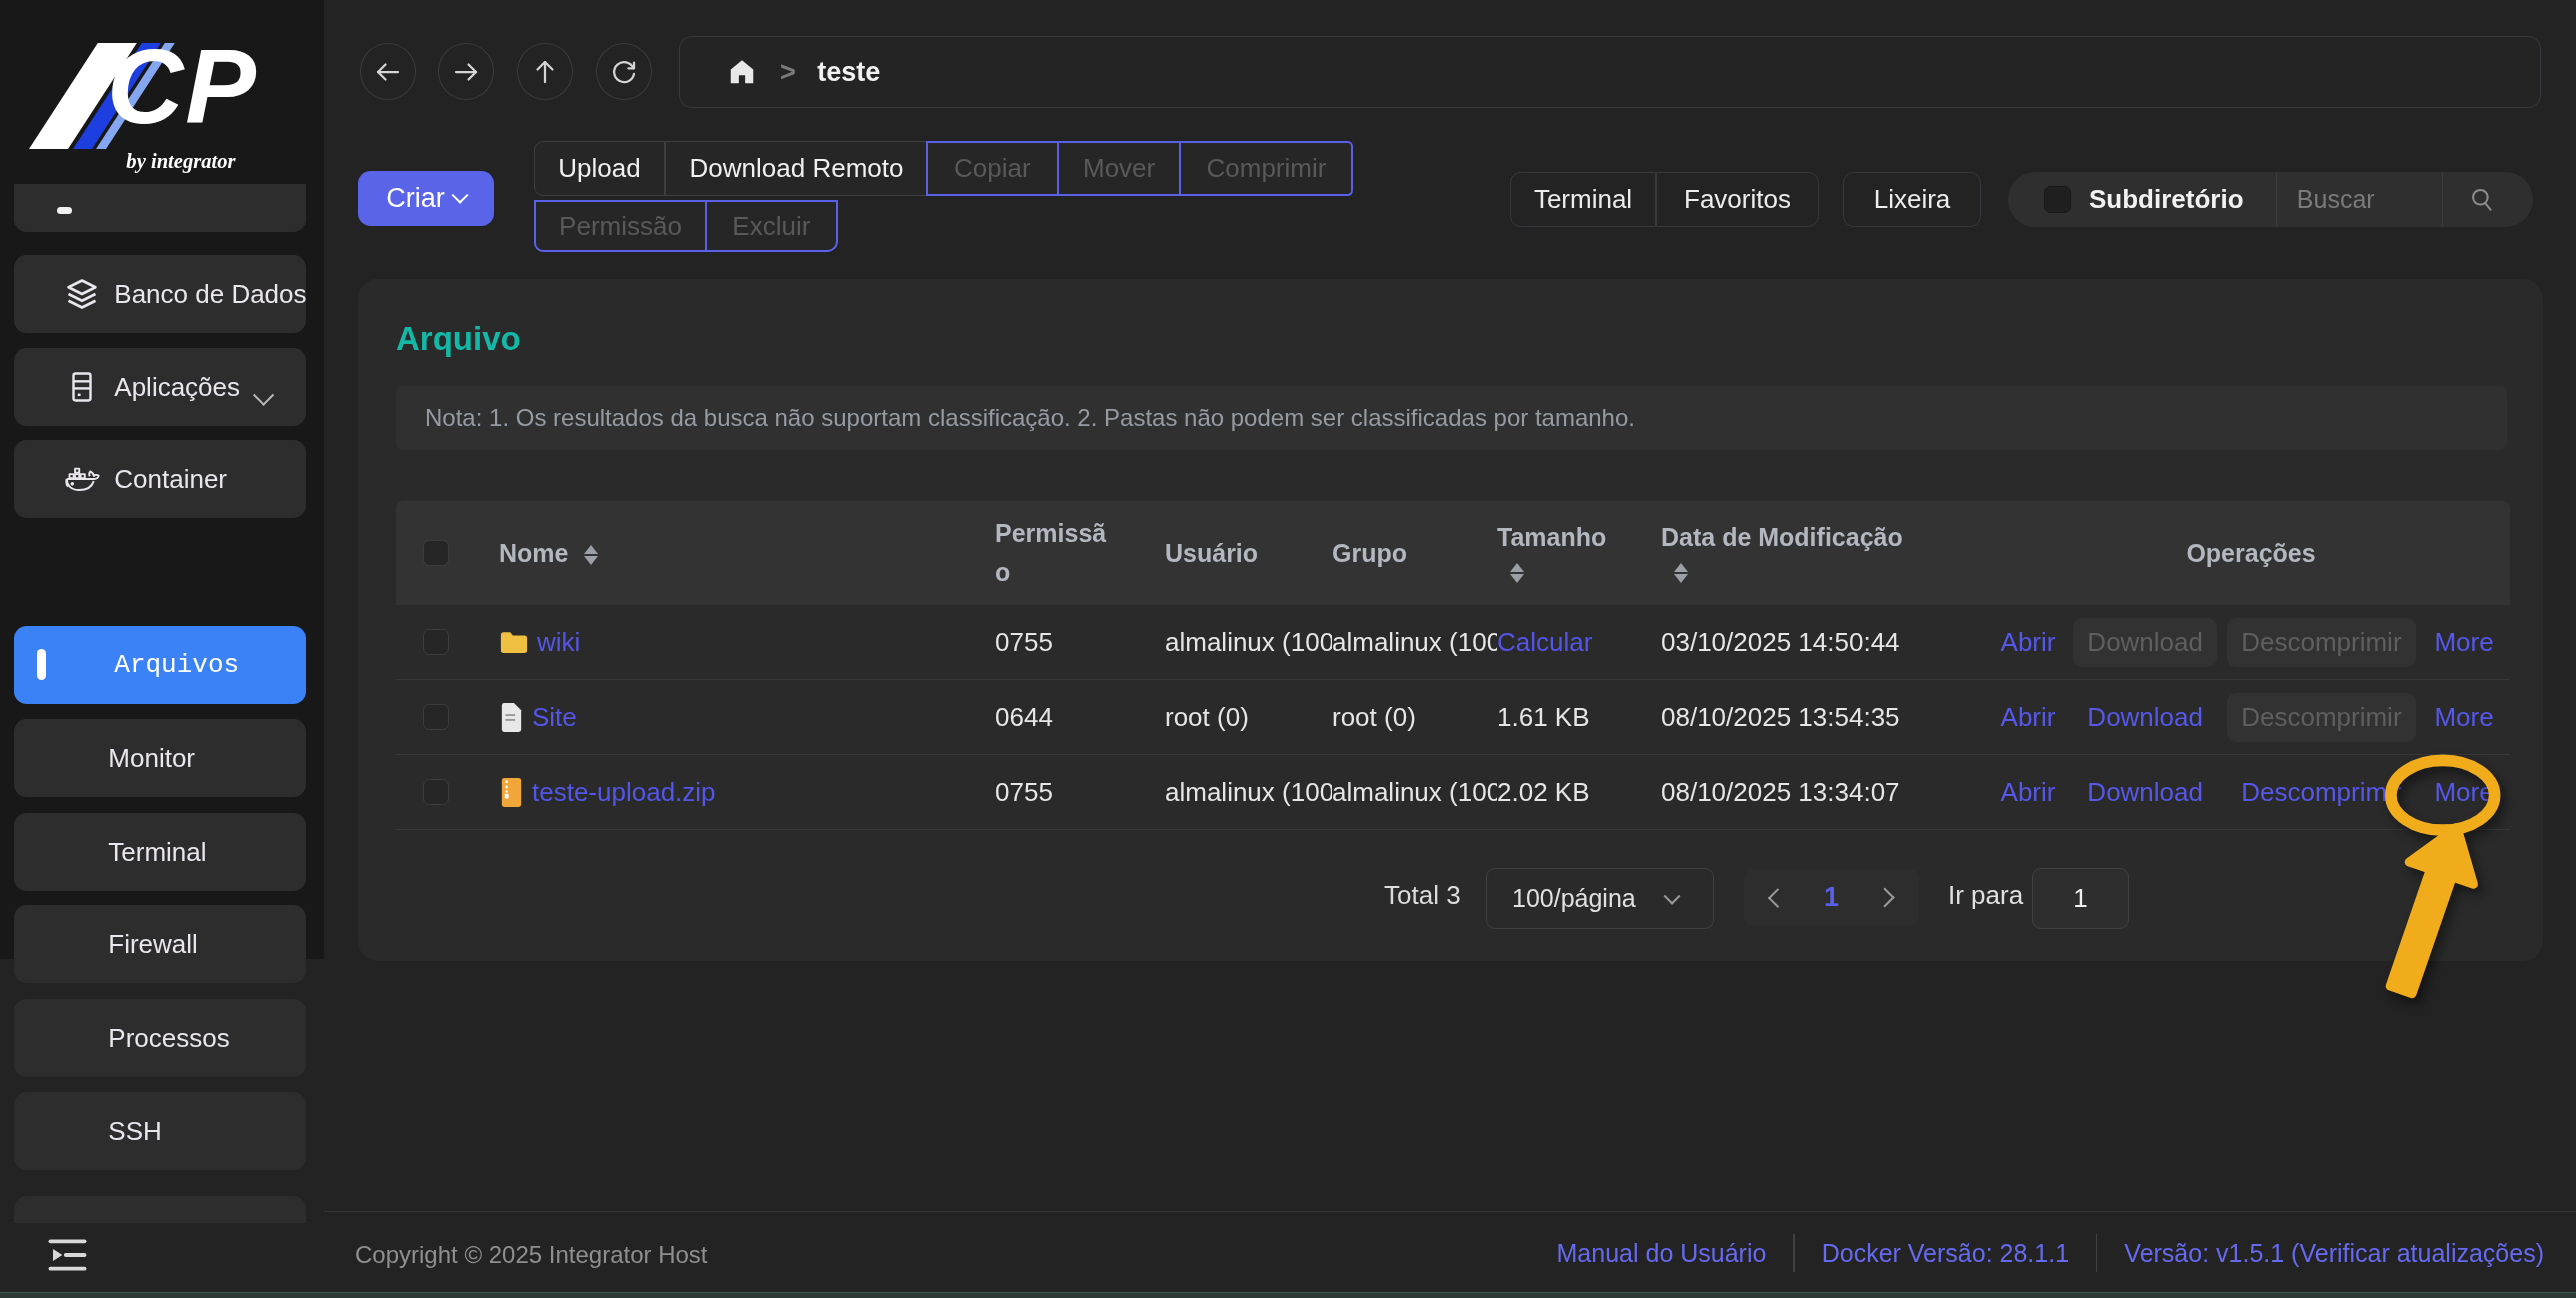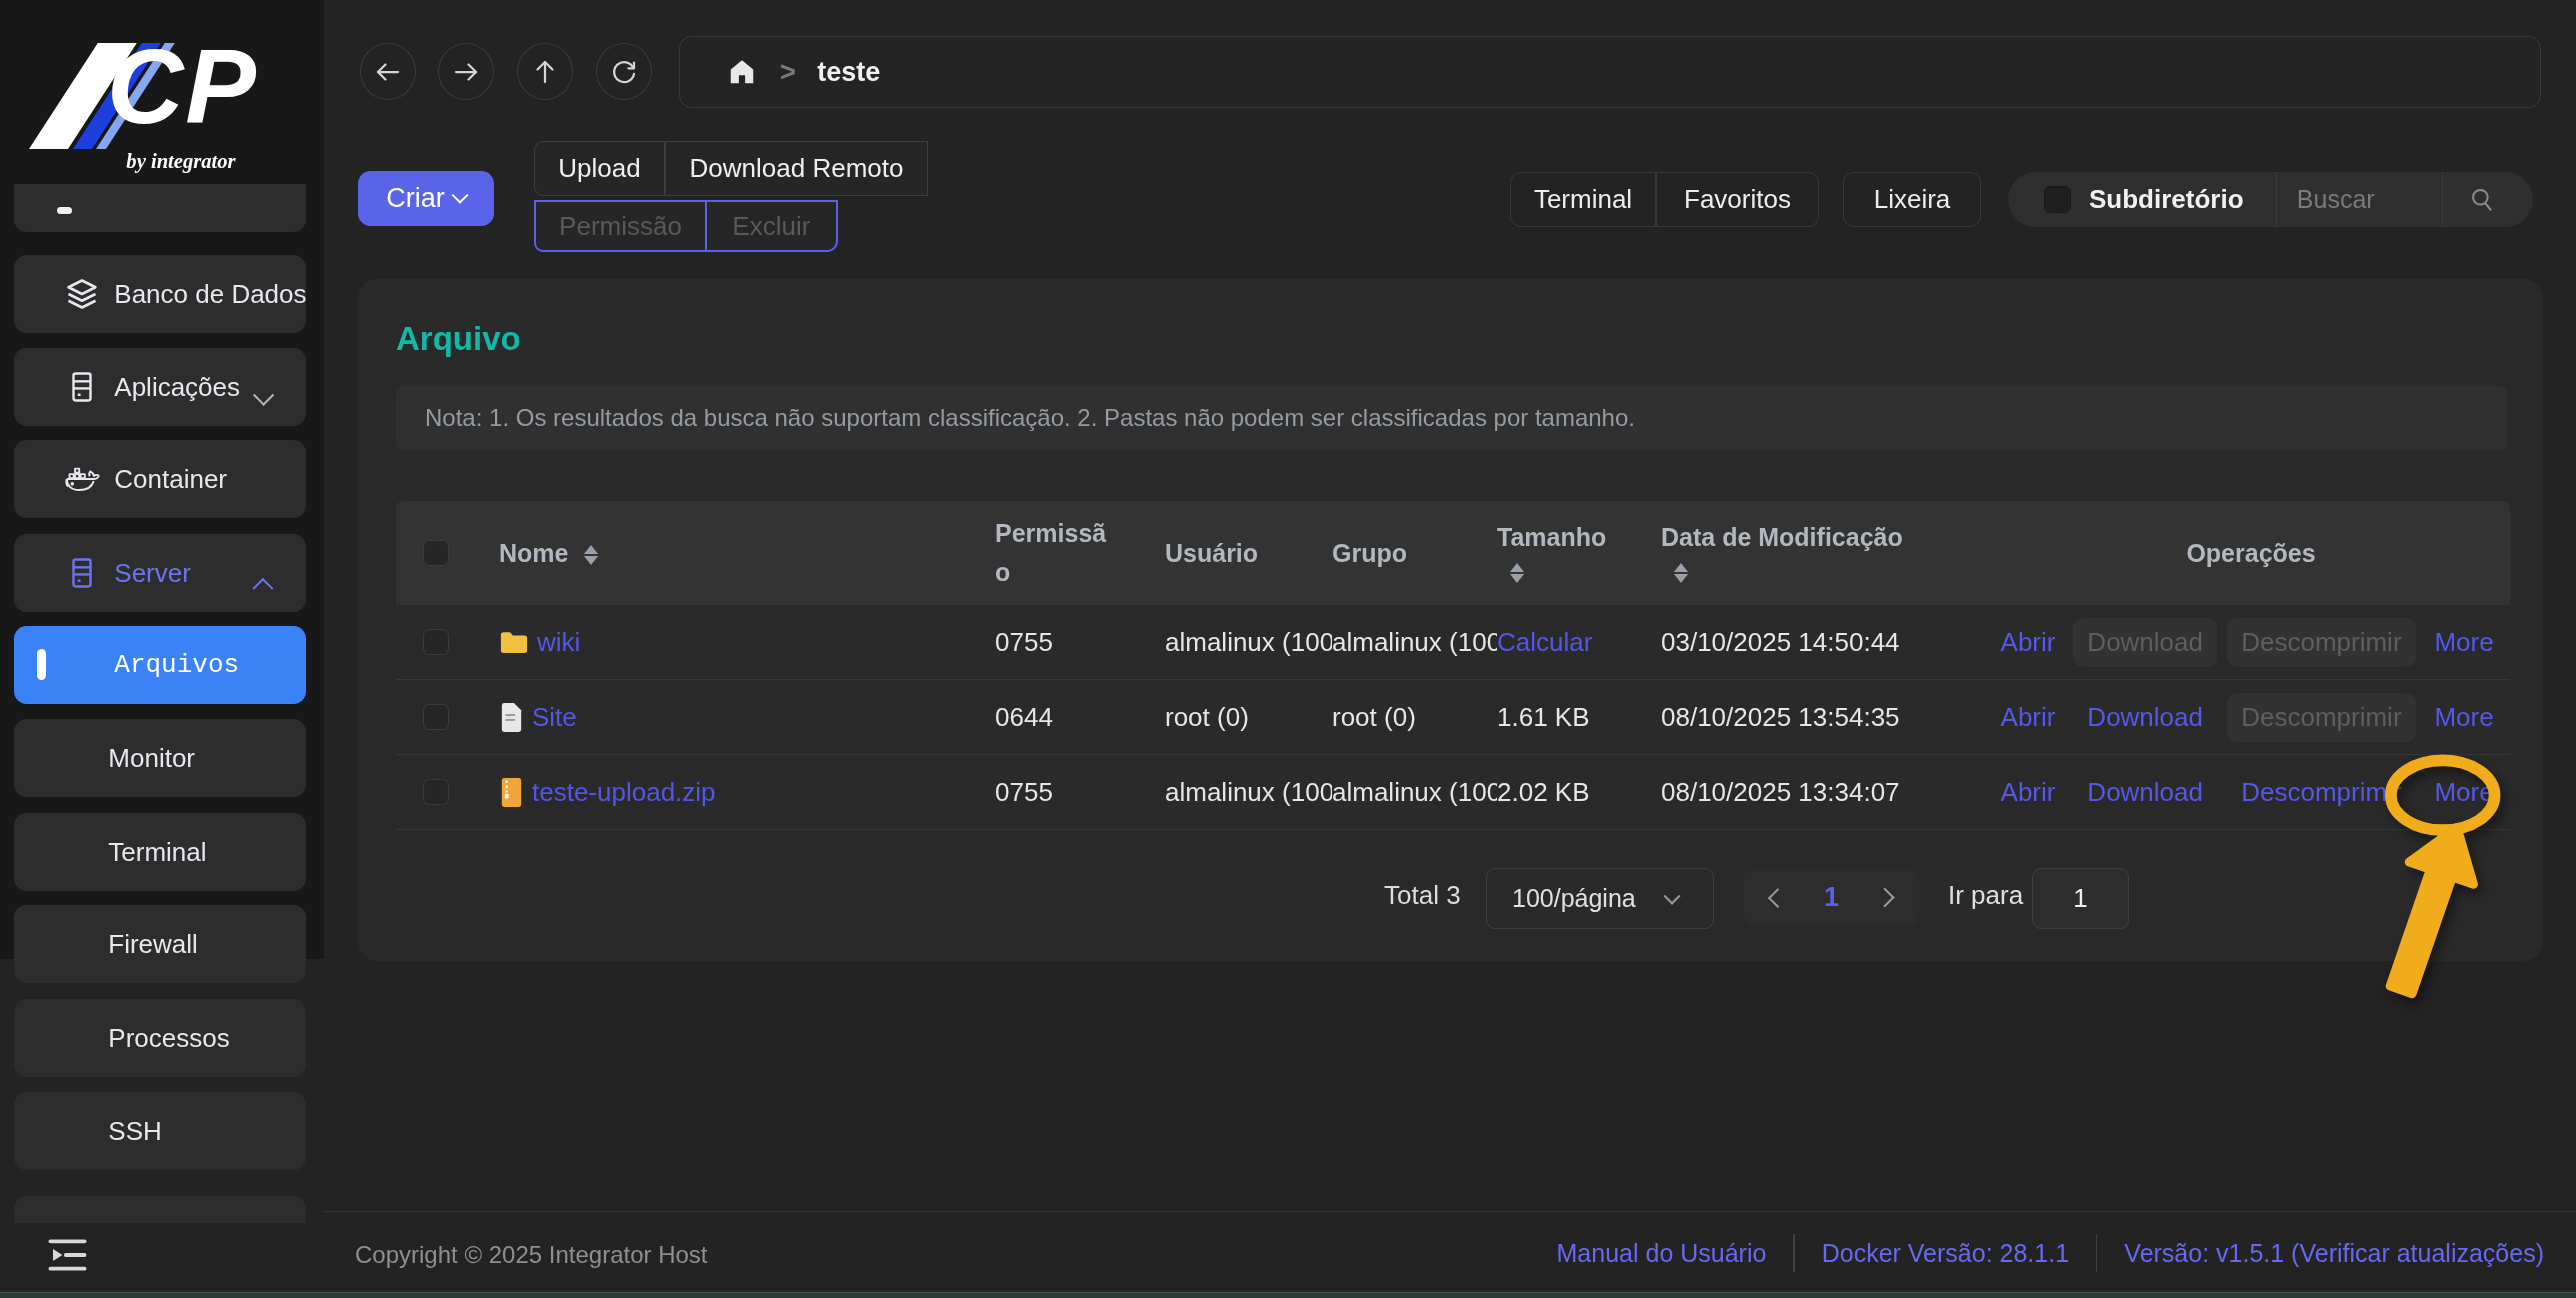--- a/index.html
+++ b/index.html
@@ -179,32 +179,20 @@
             <rect x="4" y="7.5" width="3" height="3"></rect>
               <rect x="8" y="7.5" width="3" height="3"></rect>
             <rect x="12" y="7.5" width="3" height="3"></rect>
               <rect x="8" y="3.5" width="3" height="3"></rect>
             <circle cx="6" cy="14.5" r="0.6" fill="#eae6ee"></circle>
           </svg>
         </span>
         <span class="sb-label">Container</span>
       </div>
 
-      <div class="sb-item" style="top:350px;">
-        <span class="sb-icon">
-          <svg width="34" height="36" viewBox="0 0 24 24" fill="none" stroke="#6b74f0" stroke-width="1.7" stroke-linejoin="round">
-            <rect x="6" y="2.5" width="12" height="19" rx="1.5"></rect>
-            <line x1="6" y1="8" x2="18" y2="8"></line>
-            <line x1="6" y1="13" x2="18" y2="13"></line>
-            <line x1="9" y1="17.5" x2="11" y2="17.5"></line>
-          </svg>
-        </span>
-        <span class="sb-label accent-text">Server</span>
-        <span class="sb-chev"><span class="chev up"></span></span>
-      </div>
 
       <div class="sb-item active" style="top:442px;">
         <span class="active-bar"></span>
         <span class="sb-label">Arquivos</span>
       </div>
 
       <div class="sb-item" style="top:535px;">
         <span class="sb-label noicon">Monitor</span>
       </div>
       <div class="sb-item" style="top:629px;">
@@ -268,20 +256,25 @@
   </div>
 
   <div class="criar-btn">
     <span>Criar</span>
     <span class="chev"></span>
   </div>
 
   <div class="btn-row grp1">
     <div class="gbtn" style="width:131px;">Upload</div>
     <div class="gbtn" style="width:263px;">Download Remoto</div>
+  </div>
+  <div class="btn-row grp2">
+    <div class="gbtn" style="width:133px;">Copiar</div>
+    <div class="gbtn" style="width:125px;">Mover</div>
+    <div class="gbtn" style="width:174px;">Comprimir</div>
   </div>
   <div class="btn-row grp3">
     <div class="gbtn" style="width:173px;">Permissão</div>
     <div class="gbtn" style="width:133px;">Excluir</div>
   </div>
 
   <div class="btn-row grp4">
     <div class="gbtn" style="width:146px;">Terminal</div>
     <div class="gbtn" style="width:163px;">Favoritos</div>
   </div>

